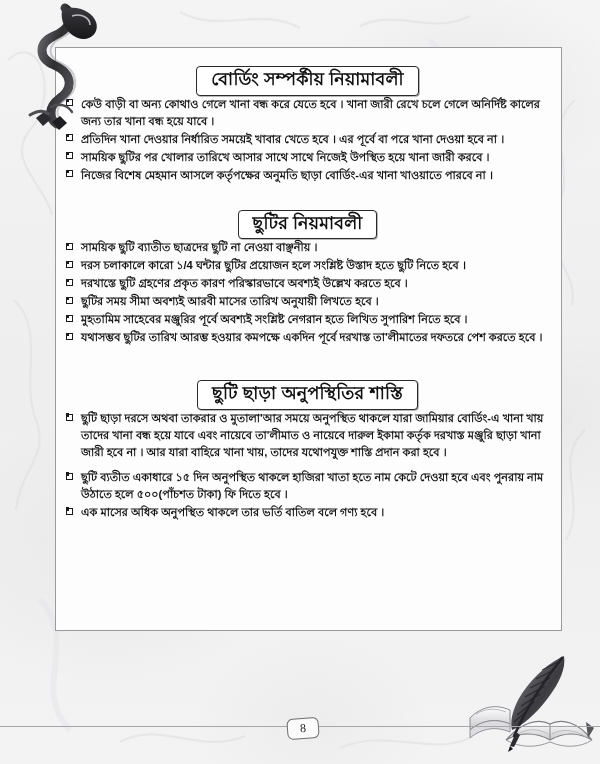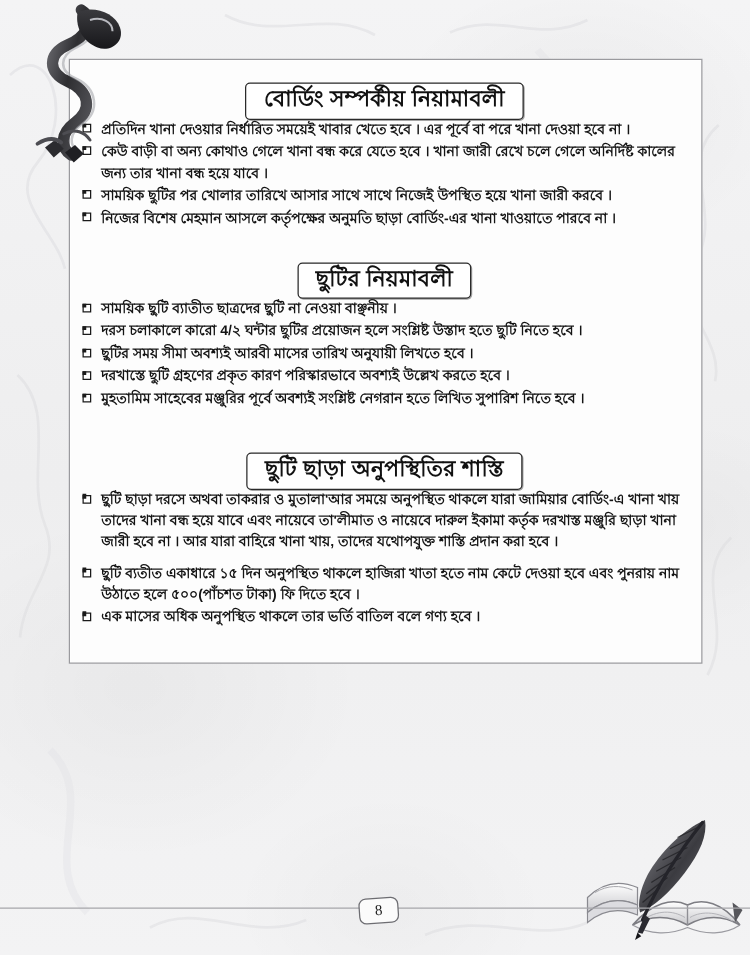--- a/index.html
+++ b/index.html
@@ -32,21 +32,21 @@
     opacity: 0.55;
     pointer-events: none;
   }
 
   
   .frame {
     position: absolute;
     left: 55px;
     top: 47px;
     width: 507px;
-    height: 484px;
+    height: 584px;
     background: #fdfdfd;
     border: 1.6px solid #9a9a9e;
     box-sizing: border-box;
     box-shadow: 0 0 0 0.5px rgba(255,255,255,0.6) inset;
   }
   .frame-inner {
     position: absolute;
     inset: 0;
     padding: 6px 10px 0 8px;
     box-sizing: border-box;
@@ -194,25 +194,25 @@
   <div class="frame">
     <div class="frame-inner">
 
       <div class="section">
         <div class="heading-wrap s1-head">
           <div class="heading">বোর্ডিং সম্পর্কীয় নিয়ামাবলী</div>
         </div>
         <ul class="rules s1-list">
           <li>
             <span class="bullet"></span>
+            <span class="rule-text">কেউ বাড়ী বা অন্য কোথাও গেলে খানা বন্ধ করে যেতে হবে । খানা জারী রেখে চলে গেলে অনির্দিষ্ট কালের জন্য তার খানা বন্ধ হয়ে যাবে ।</span>
+          </li>
+          <li>
+            <span class="bullet"></span>
             <span class="rule-text">প্রতিদিন খানা দেওয়ার নির্ধারিত সময়েই খাবার খেতে হবে । এর পূর্বে বা পরে খানা দেওয়া হবে না ।</span>
-          </li>
-          <li>
-            <span class="bullet"></span>
-            <span class="rule-text">কেউ বাড়ী বা অন্য কোথাও গেলে খানা বন্ধ করে যেতে হবে । খানা জারী রেখে চলে গেলে অনির্দিষ্ট কালের জন্য তার খানা বন্ধ হয়ে যাবে ।</span>
           </li>
           <li>
             <span class="bullet"></span>
             <span class="rule-text">সাময়িক ছুটির পর খোলার তারিখে আসার সাথে সাথে নিজেই উপস্থিত হয়ে খানা জারী করবে ।</span>
           </li>
           <li>
             <span class="bullet"></span>
             <span class="rule-text">নিজের বিশেষ মেহমান আসলে কর্তৃপক্ষের অনুমতি ছাড়া বোর্ডিং-এর খানা খাওয়াতে পারবে না ।</span>
           </li>
         </ul>
@@ -222,33 +222,37 @@
         <div class="heading-wrap s2-head">
           <div class="heading">ছুটির নিয়মাবলী</div>
         </div>
         <ul class="rules s2-list">
           <li>
             <span class="bullet"></span>
             <span class="rule-text">সাময়িক ছুটি ব্যাতীত ছাত্রদের ছুটি না নেওয়া বাঞ্ছনীয় ।</span>
           </li>
           <li>
             <span class="bullet"></span>
-            <span class="rule-text">দরস চলাকালে কারো  4/২ ঘন্টার ছুটির প্রয়োজন হলে সংশ্লিষ্ট উস্তাদ হতে ছুটি নিতে হবে ।</span>
+            <span class="rule-text">দরস চলাকালে কারো  ১/4 ঘন্টার ছুটির প্রয়োজন হলে সংশ্লিষ্ট উস্তাদ হতে ছুটি নিতে হবে ।</span>
+          </li>
+          <li>
+            <span class="bullet"></span>
+            <span class="rule-text">দরখাস্তে ছুটি গ্রহণের প্রকৃত কারণ পরিস্কারভাবে অবশ্যই উল্লেখ করতে হবে ।</span>
           </li>
           <li>
             <span class="bullet"></span>
             <span class="rule-text">ছুটির সময় সীমা অবশ্যই আরবী মাসের তারিখ অনুযায়ী লিখতে হবে ।</span>
           </li>
           <li>
             <span class="bullet"></span>
-            <span class="rule-text">দরখাস্তে ছুটি গ্রহণের প্রকৃত কারণ পরিস্কারভাবে অবশ্যই উল্লেখ করতে হবে ।</span>
-          </li>
-          <li>
-            <span class="bullet"></span>
             <span class="rule-text">মুহতামিম সাহেবের মঞ্জুরির পূর্বে অবশ্যই সংশ্লিষ্ট নেগরান হতে লিখিত সুপারিশ নিতে হবে ।</span>
+          </li>
+          <li>
+            <span class="bullet"></span>
+            <span class="rule-text">যথাসম্ভব ছুটির তারিখ আরম্ভ হওয়ার কমপক্ষে একদিন পূর্বে দরখাস্ত তা'লীমাতের দফতরে পেশ করতে হবে ।</span>
           </li>
         </ul>
       </div>
 
       <div class="section">
         <div class="heading-wrap s3-head">
           <div class="heading">ছুটি ছাড়া অনুপস্থিতির শাস্তি</div>
         </div>
         <ul class="rules s3-list">
           <li>

